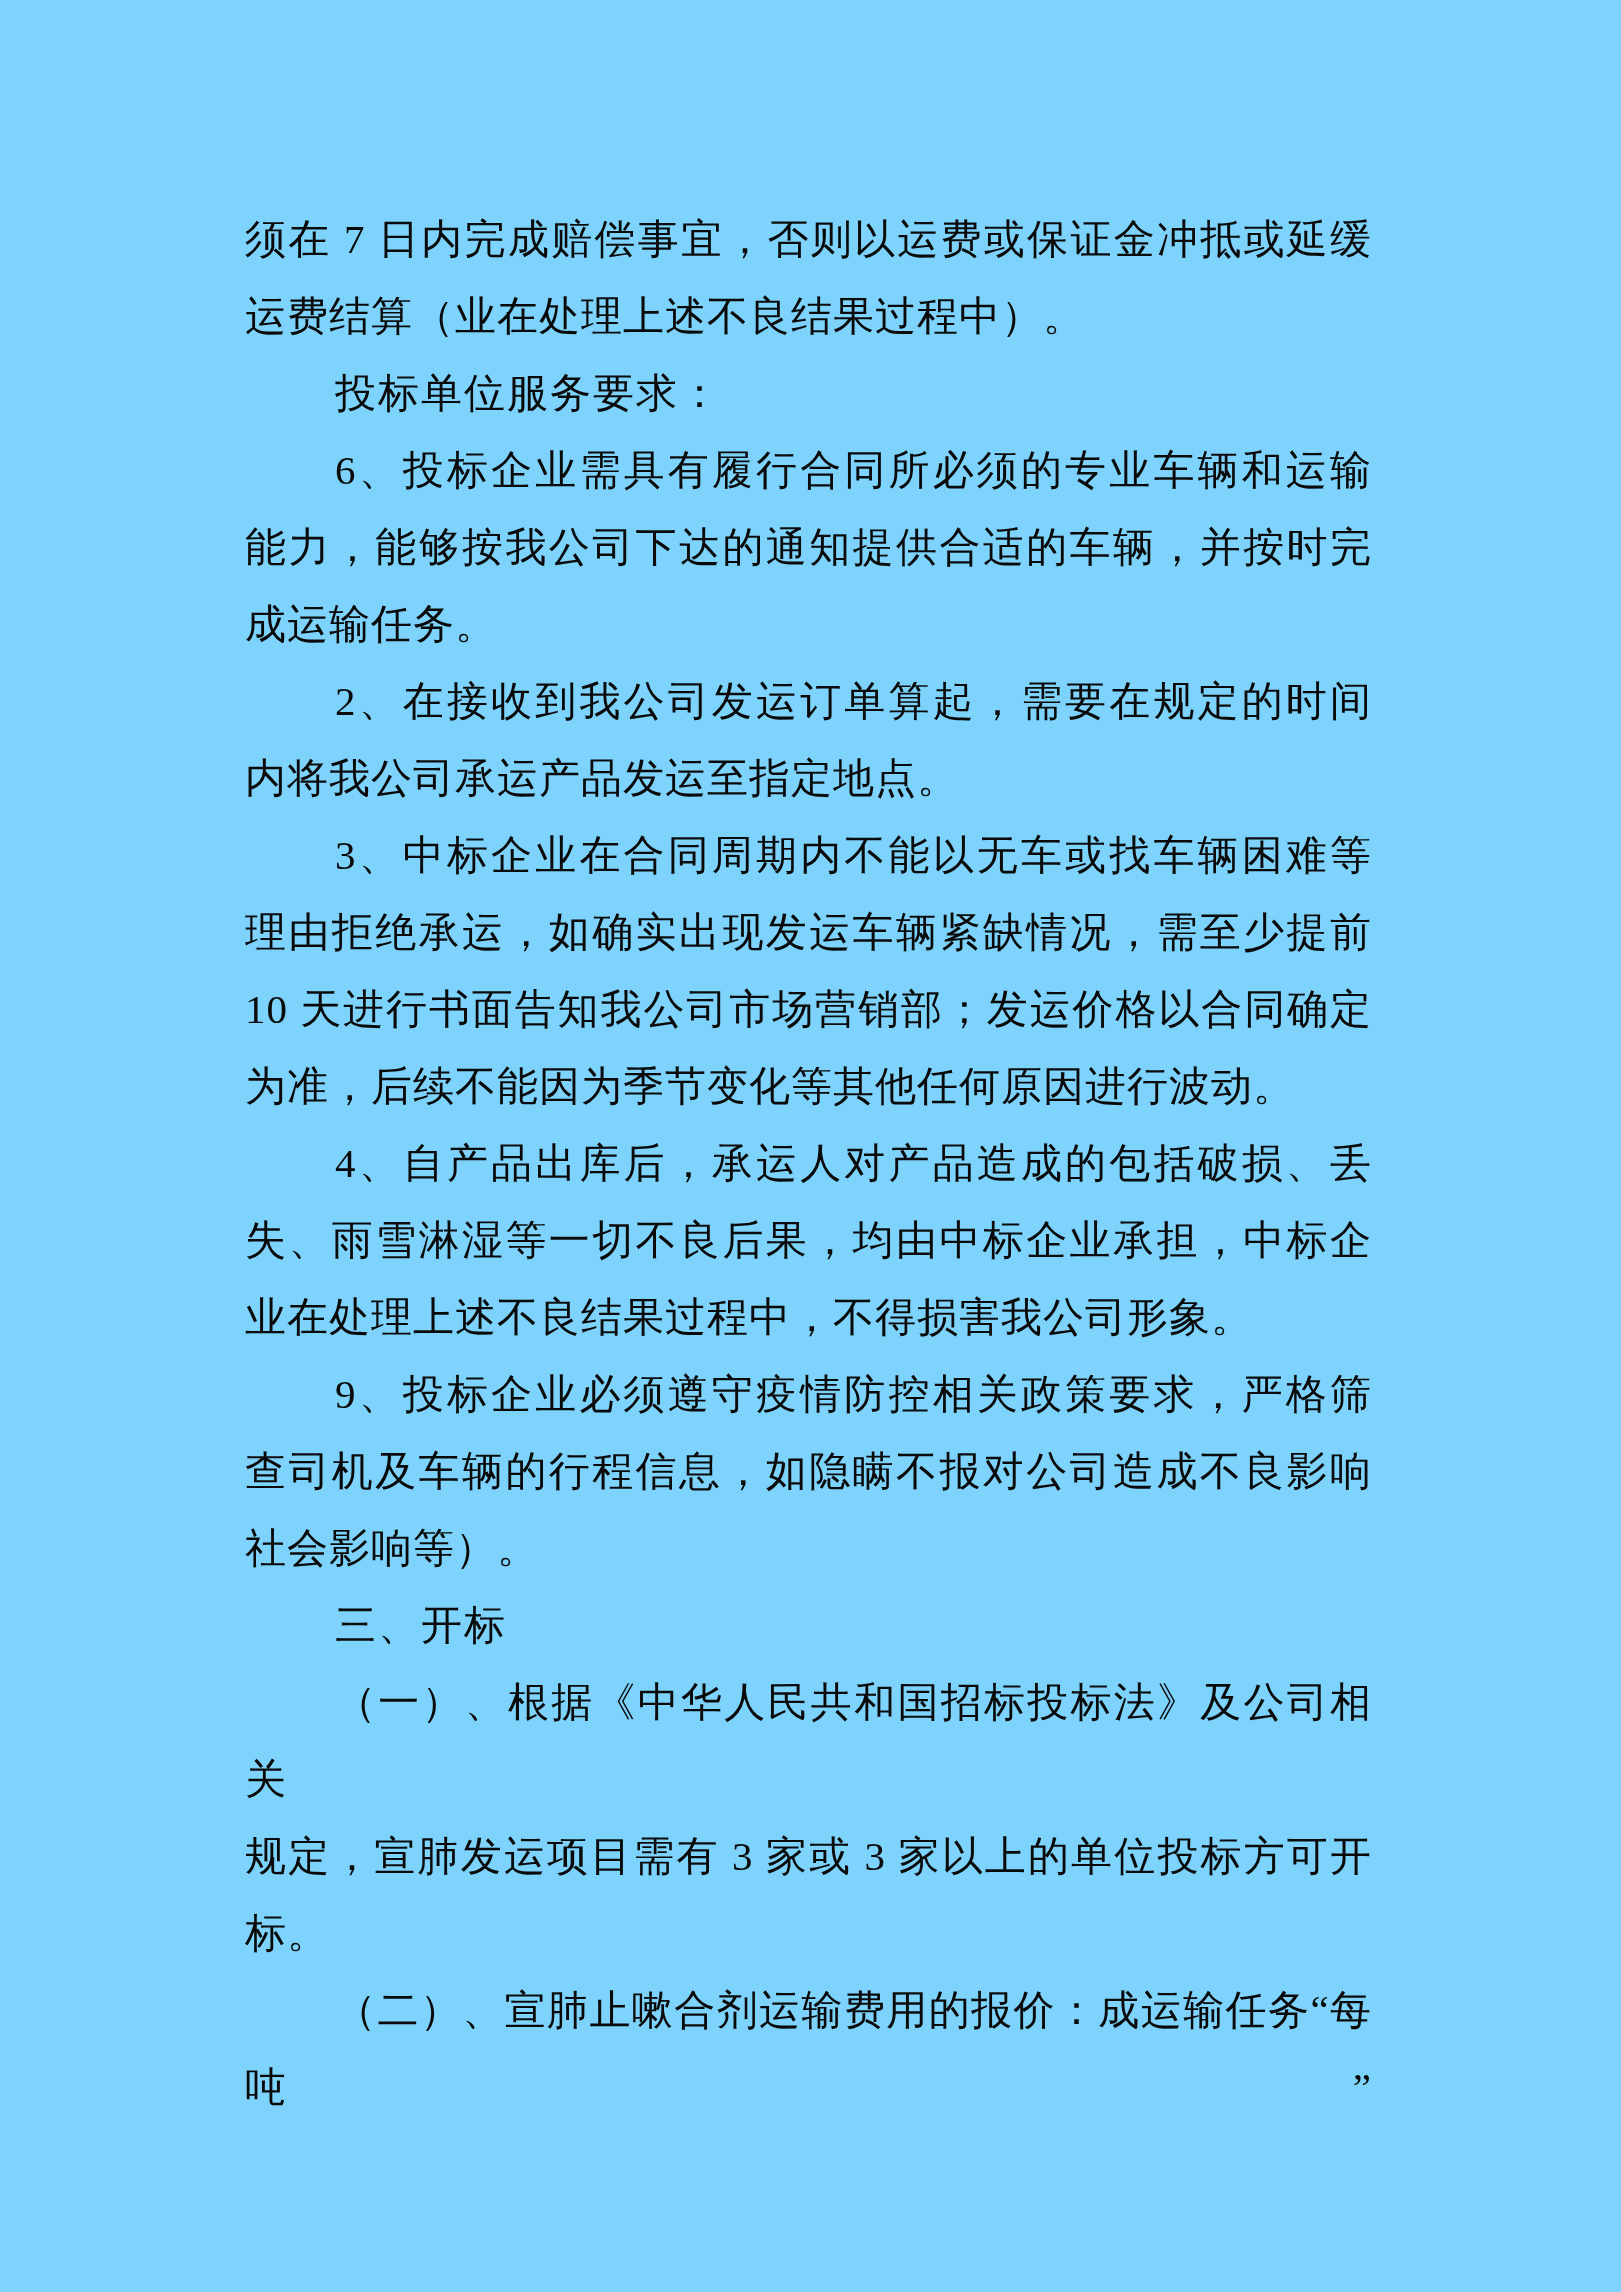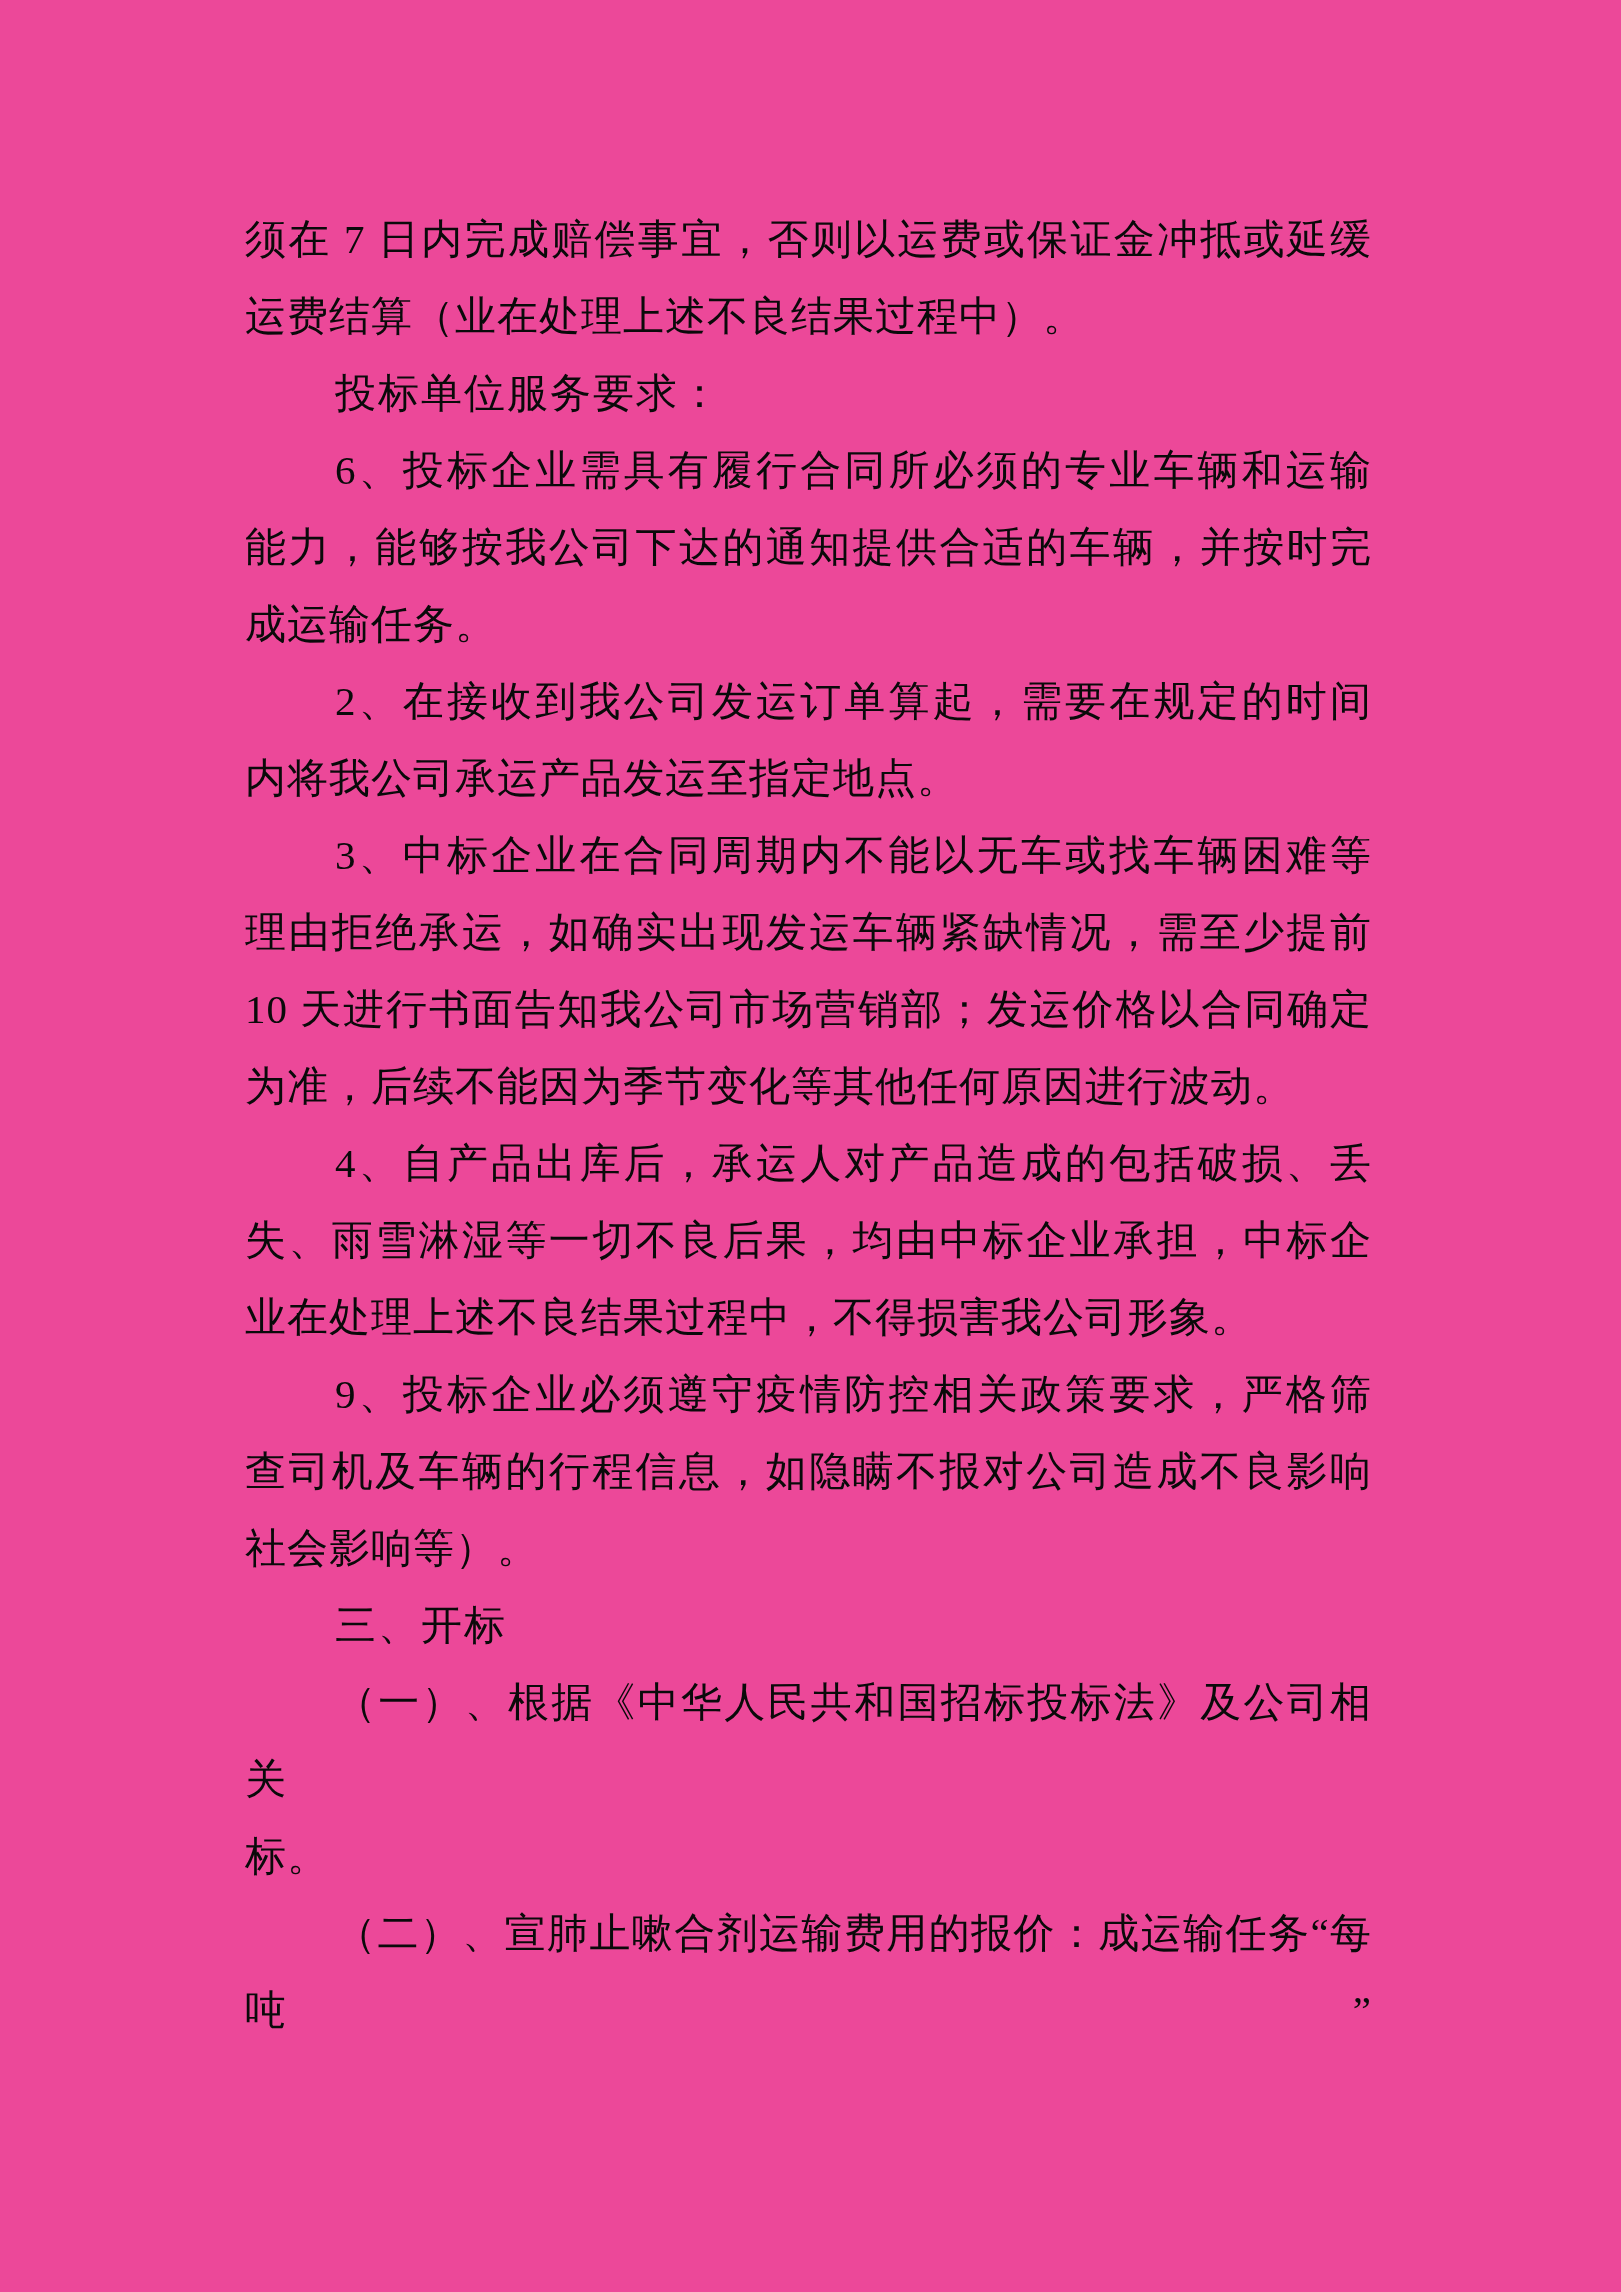--- a/index.html
+++ b/index.html
@@ -5,21 +5,21 @@
   html, body {
     margin: 0;
     padding: 0;
     background: #e8e8e8;
   }
   .page {
     position: relative;
     width: 1621px;
     height: 2293px;
     margin: 0 auto;
-    background: #ec4899;
+    background: #7dd3fc;
     overflow: hidden;
     font-family: "Liberation Serif", "DejaVu Serif", serif;
     color: #000000;
   }
   .content {
     position: absolute;
     left: 245px;
     top: 201px;
     width: 1127px;
   }
@@ -64,17 +64,18 @@
     <div class="line full">10 天进行书面告知我公司市场营销部；发运价格以合同确定</div>
     <div class="line">为准，后续不能因为季节变化等其他任何原因进行波动。</div>
     <div class="line indent full">4、自产品出库后，承运人对产品造成的包括破损、丢</div>
     <div class="line full">失、雨雪淋湿等一切不良后果，均由中标企业承担，中标企</div>
     <div class="line">业在处理上述不良结果过程中，不得损害我公司形象。</div>
     <div class="line indent full">9、投标企业必须遵守疫情防控相关政策要求，严格筛</div>
     <div class="line full">查司机及车辆的行程信息，如隐瞒不报对公司造成不良影响</div>
     <div class="line">社会影响等）。</div>
     <div class="line bold indent">三、开标</div>
     <div class="line indent full">（一）、根据《中华人民共和国招标投标法》及公司相关</div>
+    <div class="line full">规定，宣肺发运项目需有 3 家或 3 家以上的单位投标方可开</div>
     <div class="line">标。</div>
     <div class="line indent full">（二）、宣肺止嗽合剂运输费用的报价：成运输任务“每吨”</div>
   </div>
 </div>
 
 
 </body></html>

